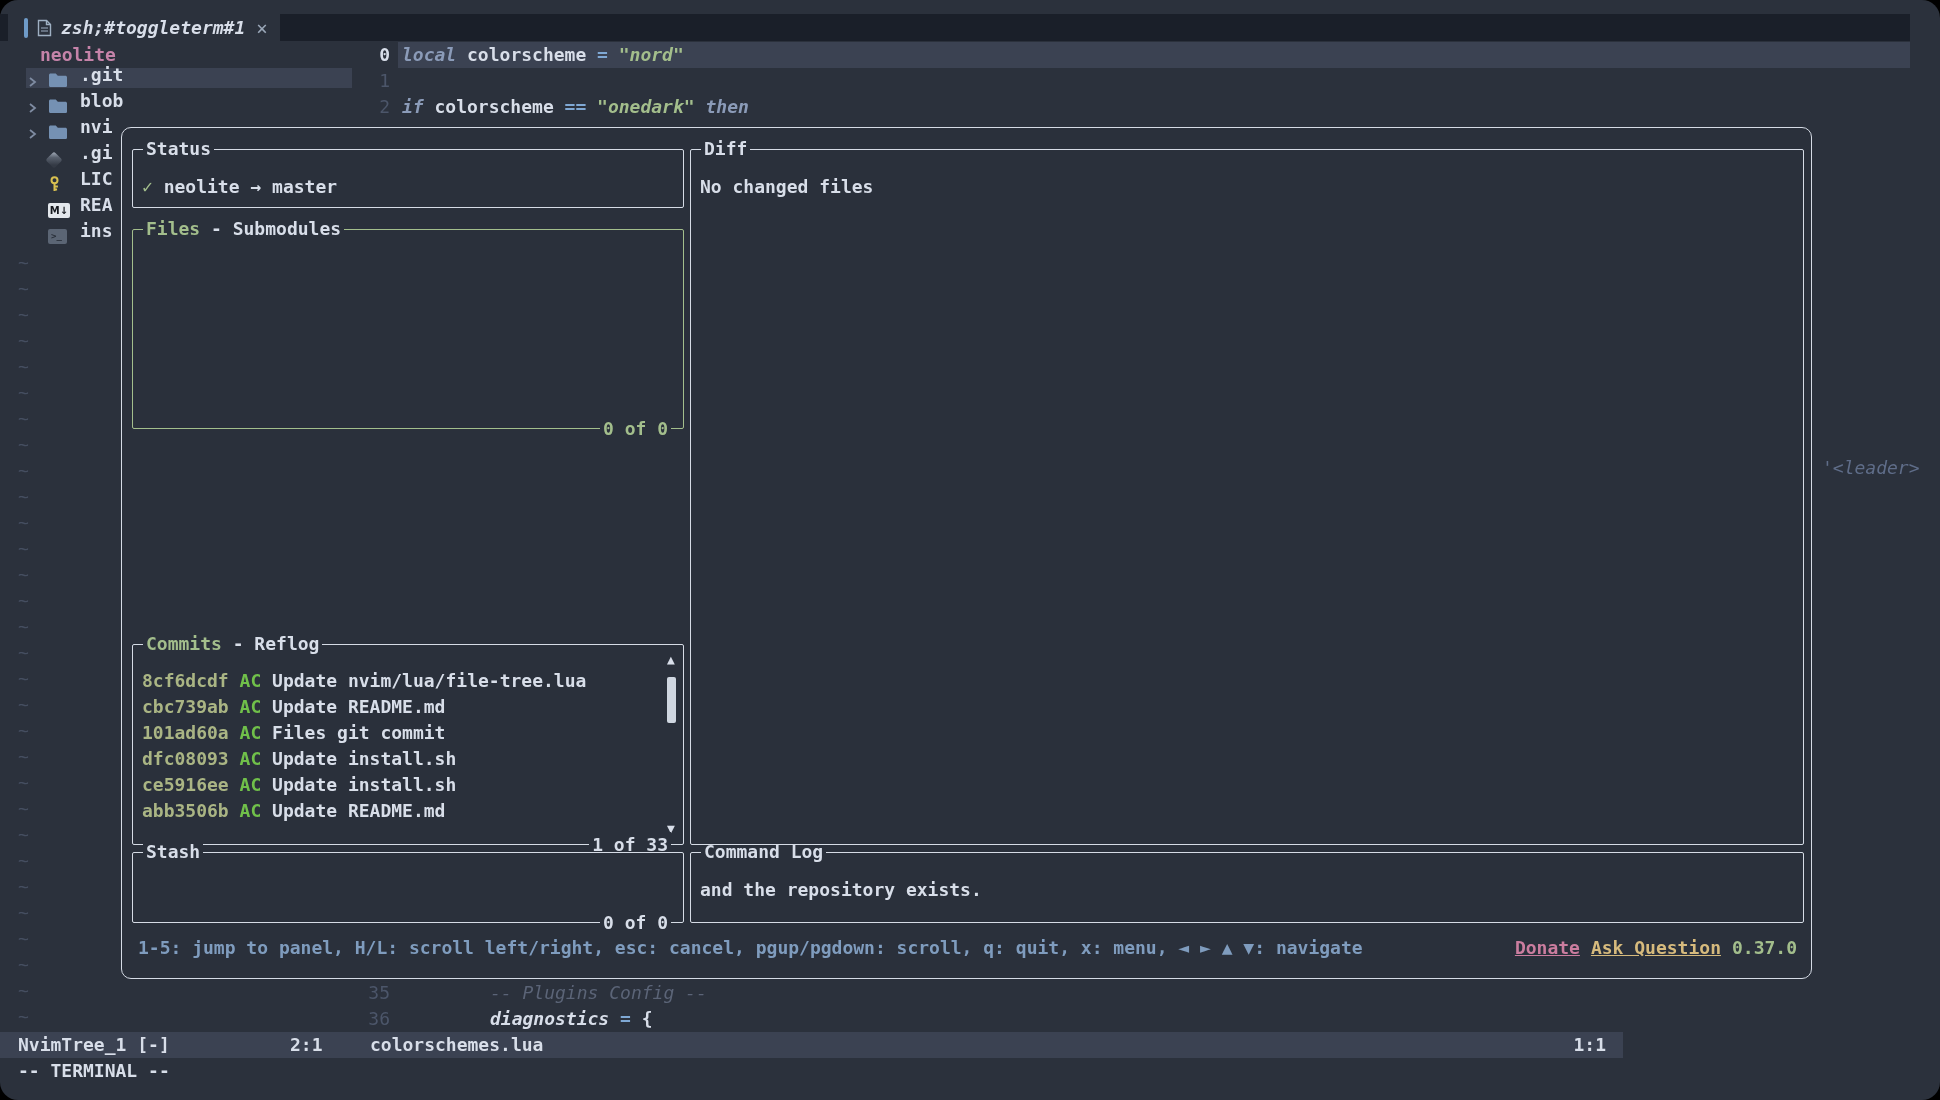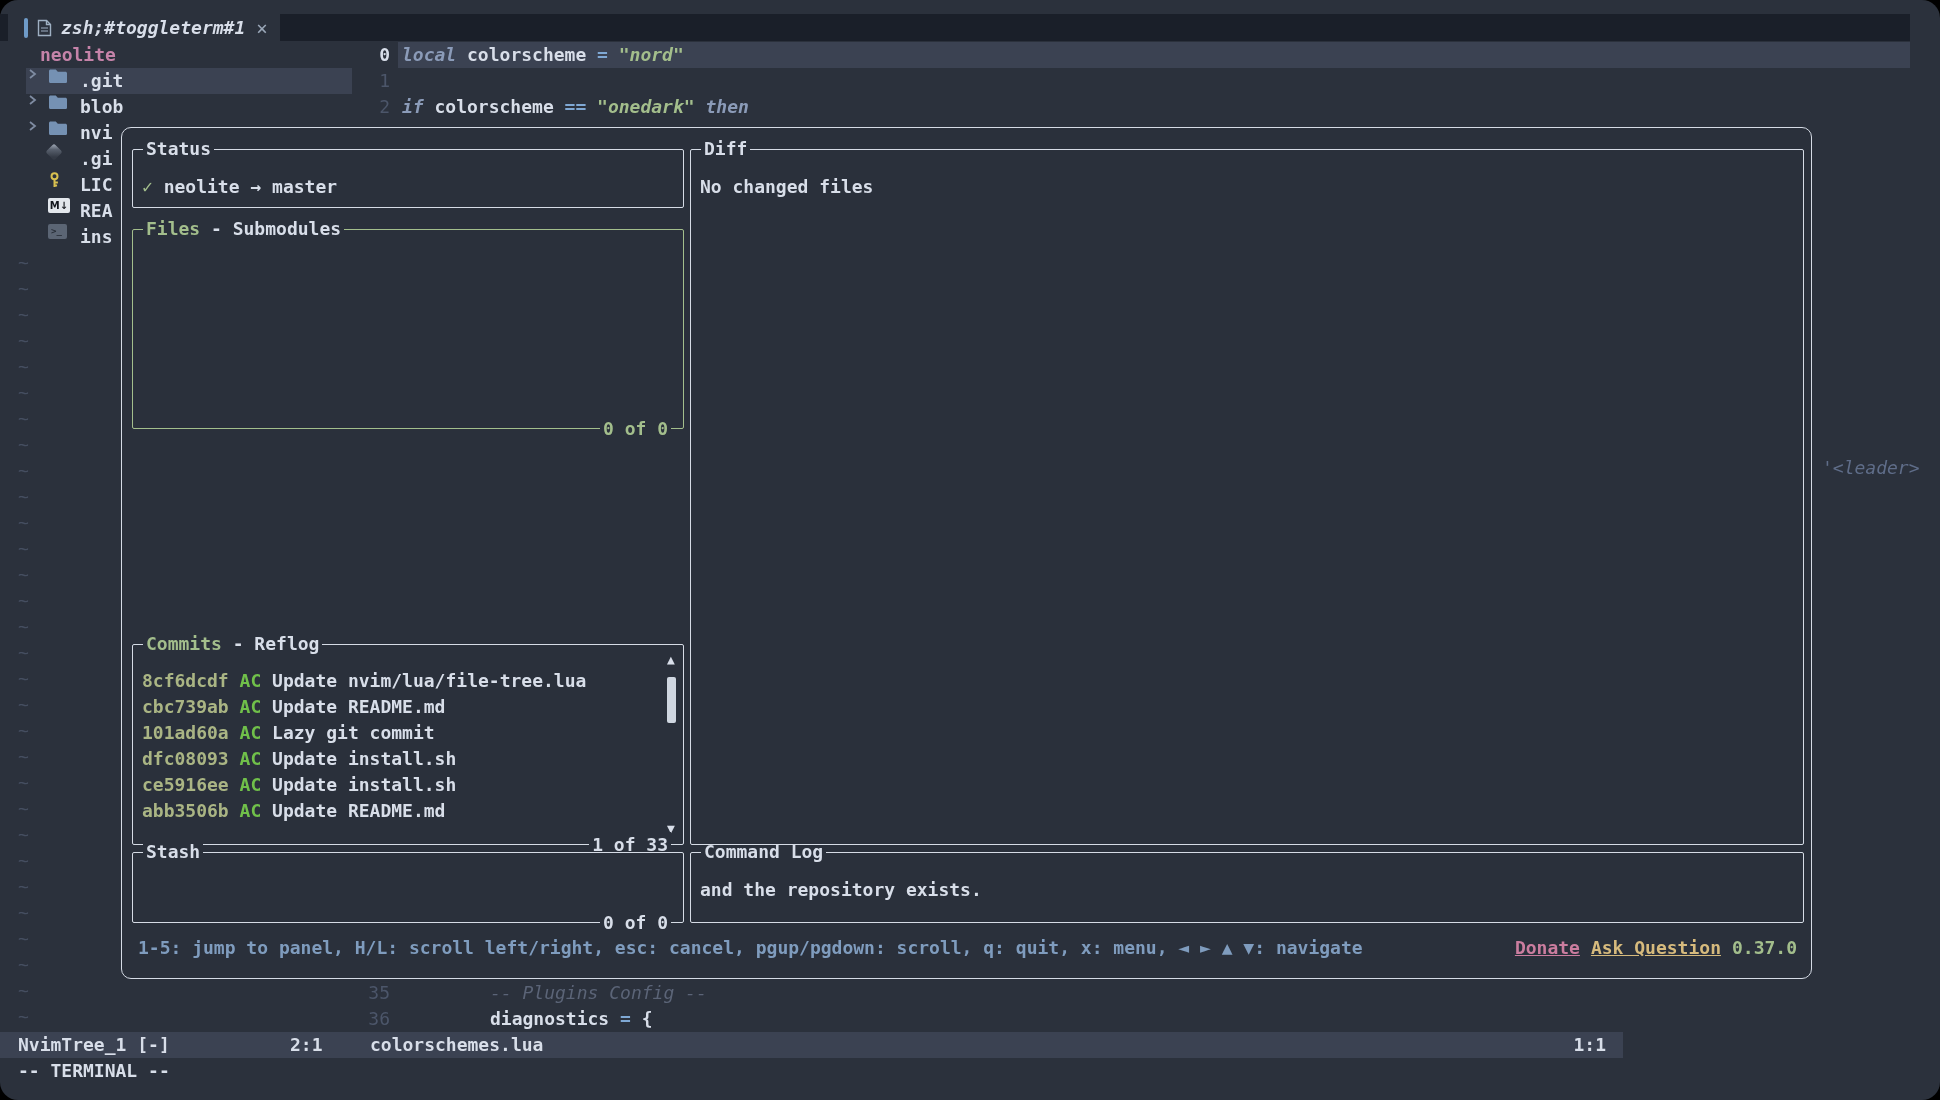--- a/index.html
+++ b/index.html
@@ -17,21 +17,21 @@
     font-family:"DejaVu Sans Mono","DejaVu Sans",monospace;font-size:18px;line-height:26px;
     font-weight:700;color:var(--fg);}
   
   .tabline{position:absolute;left:0;top:14px;width:1910px;height:27px;background:var(--bg-dark);}
   .tab{position:absolute;left:8px;top:14px;width:272px;height:27px;background:var(--bg);
     display:flex;align-items:center;gap:9px;padding-left:16px;box-sizing:border-box;}
   .tab-bar{width:4px;height:20px;border-radius:2px;background:#6f9bc8;flex:0 0 auto;}
   .tab-title{font-style:italic;white-space:nowrap;}
   .tab-close{color:#9aa7b8;font-weight:400;font-size:19px;margin-left:2px;cursor:default;}
   
-  .tree-row{position:absolute;left:26px;width:326px;height:26px;display:flex;align-items:flex-start;}
+  .tree-row{position:absolute;left:26px;width:326px;height:20px;display:flex;align-items:flex-end;}
   .tree-row.selected{background:var(--bg-hl);}
   .tree-root{position:absolute;left:40px;top:42px;height:26px;color:var(--pink);}
   .chev-slot{width:22px;flex:0 0 auto;display:flex;align-items:center;padding-left:2px;box-sizing:border-box;}
   .icon-slot{width:32px;flex:0 0 auto;display:flex;align-items:center;}
   .tilde{position:absolute;left:18px;height:26px;color:var(--dim);font-weight:400;}
   
   .i-git{width:12px;height:12px;border-radius:2px;transform:rotate(45deg);
     background:linear-gradient(135deg,#aab3c0 0%,#59616e 35%,#343a45 80%);display:inline-block;}
   .i-md{width:22px;height:15px;background:#e3e7ec;border-radius:2px;color:#13161c;
     font-size:10px;line-height:15px;font-weight:900;text-align:center;display:inline-block;font-family:"DejaVu Sans",sans-serif;}
@@ -39,21 +39,21 @@
     font-size:9px;line-height:15px;font-weight:900;padding-left:3px;box-sizing:border-box;display:inline-block;}
   
   .cursorline{position:absolute;left:398px;top:42px;width:1512px;height:26px;background:var(--bg-hl);}
   .code-line{position:absolute;left:0;width:1910px;height:26px;}
   .lnum{position:absolute;left:330px;width:60px;text-align:right;color:var(--lnum);font-weight:400;}
   .lnum.cur{color:var(--fg);font-weight:700;}
   .ltext{position:absolute;left:402px;white-space:pre;}
   .ltext.indented{left:490px;}
   .tok-kw{color:var(--kw);font-style:italic;}
   .tok-id{color:var(--fg);}
-  .tok-idi{color:var(--fg);}
+  .tok-idi{color:var(--fg);font-style:italic;}
   .tok-op{color:var(--op);}
   .tok-str{color:var(--str);font-style:italic;}
   .tok-plain{color:var(--fg);}
   .tok-comment{color:var(--comment);font-style:italic;font-weight:400;}
   .leader{position:absolute;left:1822px;top:455px;height:26px;color:var(--leaderc);
     font-style:italic;font-weight:400;}
   
   .float{position:absolute;left:121px;top:127px;width:1691px;height:852px;background:var(--float-bg);
     border:1.5px solid var(--borderc);border-radius:10px;box-sizing:border-box;}
   .panel{position:absolute;border:1.5px solid var(--borderc);border-radius:2px;box-sizing:border-box;}
@@ -246,21 +246,21 @@
       <span class="p-title"><span class="active">Files</span><span> - Submodules</span></span>
       <span class="p-counter green">0 of 0</span>
     </div>
 
 
     <div class="panel" style="left:10px;top:516px;width:552px;height:201px;">
       <span class="p-title"><span class="active">Commits</span><span> - Reflog</span></span>
       <div class="commits-rows" id="commit-rows">
           <div class="row26"><span class="c-hash">8cf6dcdf</span><span class="c-flags"> AC </span><span>Update nvim/lua/file-tree.lua</span></div>
           <div class="row26"><span class="c-hash">cbc739ab</span><span class="c-flags"> AC </span><span>Update README.md</span></div>
-          <div class="row26"><span class="c-hash">101ad60a</span><span class="c-flags"> AC </span><span>Lazy git commit</span></div>
+          <div class="row26"><span class="c-hash">101ad60a</span><span class="c-flags"> AC </span><span>Files git commit</span></div>
           <div class="row26"><span class="c-hash">dfc08093</span><span class="c-flags"> AC </span><span>Update install.sh</span></div>
           <div class="row26"><span class="c-hash">ce5916ee</span><span class="c-flags"> AC </span><span>Update install.sh</span></div>
           <div class="row26"><span class="c-hash">abb3506b</span><span class="c-flags"> AC </span><span>Update README.md</span></div>
         </div>
       <div class="scrollbar">
         <span class="sb-arrow" style="top:0;">▲</span>
         <span class="sb-thumb"></span>
         <span class="sb-arrow" style="bottom:0;">▼</span>
       </div>
       <span class="p-counter">1 of 33</span>

